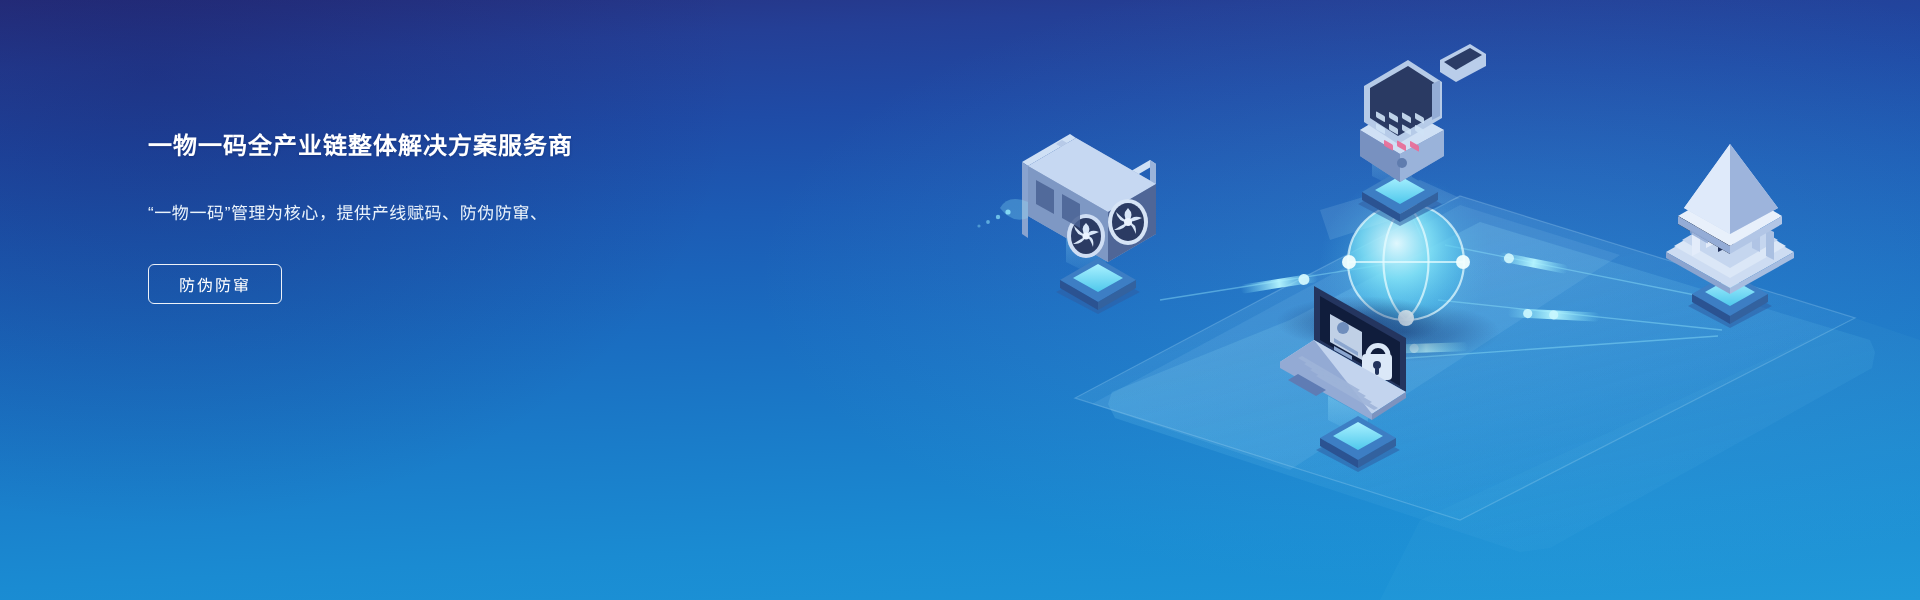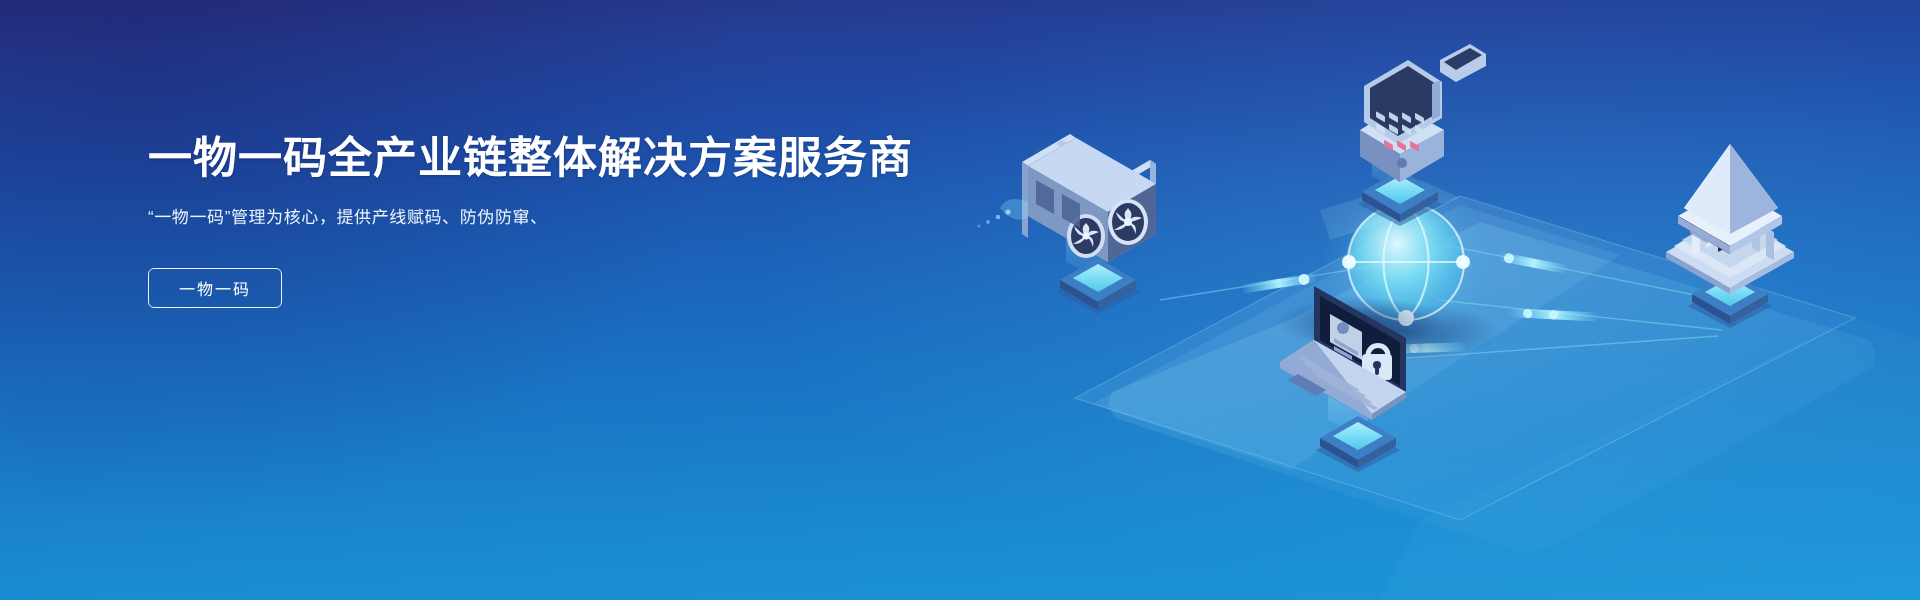--- a/index.html
+++ b/index.html
@@ -28,27 +28,26 @@
       radial-gradient(ellipse 1200px 520px at 78% 46%, rgba(110,200,245,0.18), rgba(110,200,245,0) 62%),
       radial-gradient(ellipse 900px 700px at 8% 12%, rgba(20,22,90,0.30), rgba(20,22,90,0) 65%);
     pointer-events:none;
   }
 
   
   .copy { position:absolute; left:148px; top:132px; width:700px; }
 
   .headline {
     color:#ffffff;
-    font-size:44px; font-weight:bold; letter-spacing:1px;
+    font-size:24px; font-weight:bold; letter-spacing:1px;
     line-height:1.2; white-space:nowrap;
     text-shadow:0 1px 3px rgba(8,20,70,0.30);
-    text-align:center;
-  }
-
-  .subcopy { margin-top:16px; color:#eaf3fb; font-size:17px; line-height:1.95; letter-spacing:.6px; }
+  }
+
+  .subcopy { margin-top:36px; color:#eaf3fb; font-size:17px; line-height:1.95; letter-spacing:.6px; }
   .subcopy .ln { display:block; white-space:nowrap; }
 
   .cta {
     display:inline-flex; align-items:center; justify-content:center;
     margin-top:34px; width:134px; height:40px;
     border:1px solid rgba(255,255,255,.92); border-radius:6px;
     color:#ffffff; font-size:16px; letter-spacing:2px;
     background:transparent; cursor:pointer;
   }
 
@@ -367,16 +366,16 @@
   </div>
 
   <div class="copy">
 
     <h1 class="headline">一物一码全产业链整体解决方案服务商</h1>
 
     <div class="subcopy">
       <span class="ln">“一物一码”管理为核心，提供产线赋码、防伪防窜、</span>
     </div>
 
-    <button class="cta">一物一码</button>
+    <button class="cta">防伪防窜</button>
   </div>
 
 </div>
 
 </body></html>

